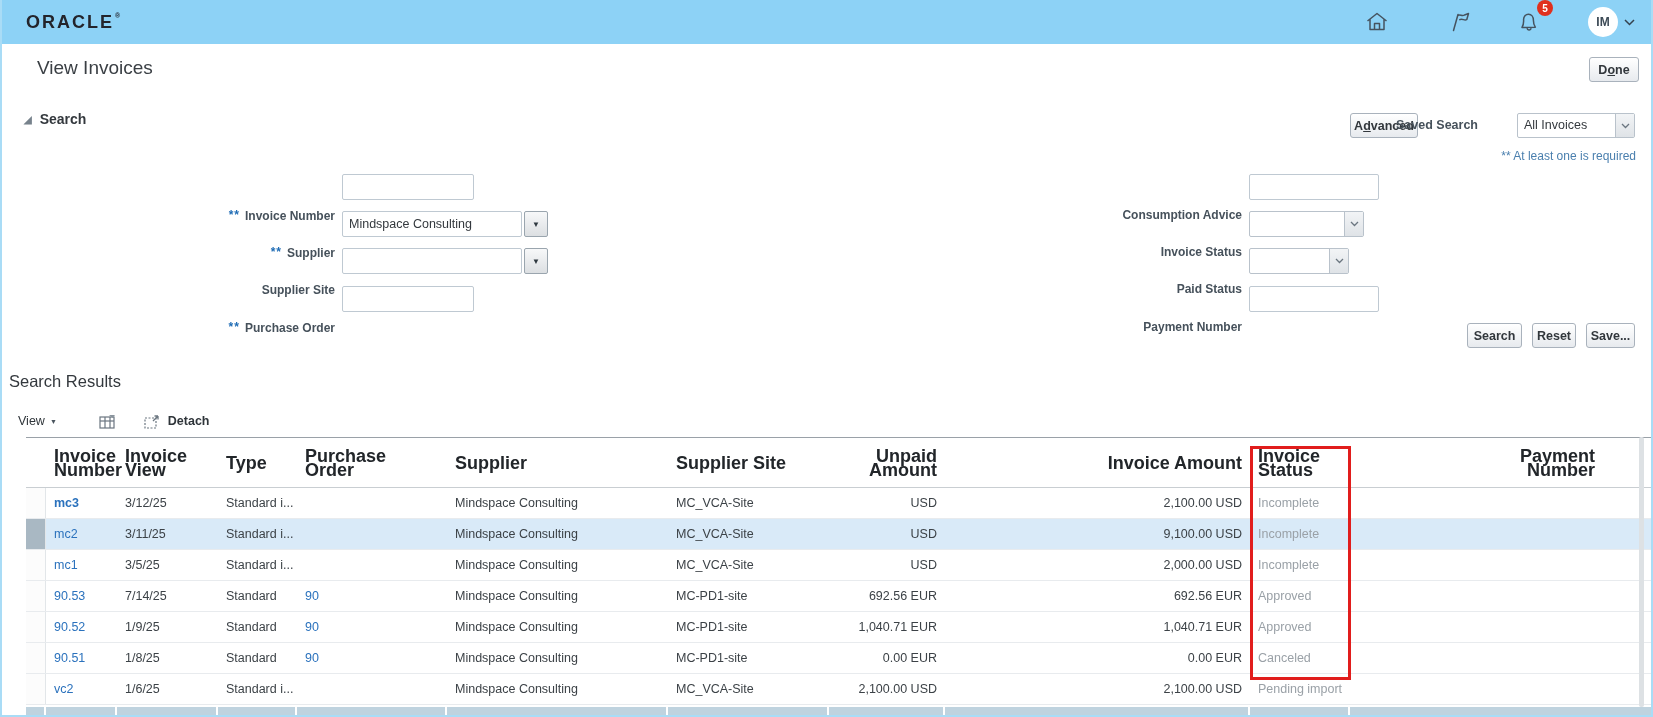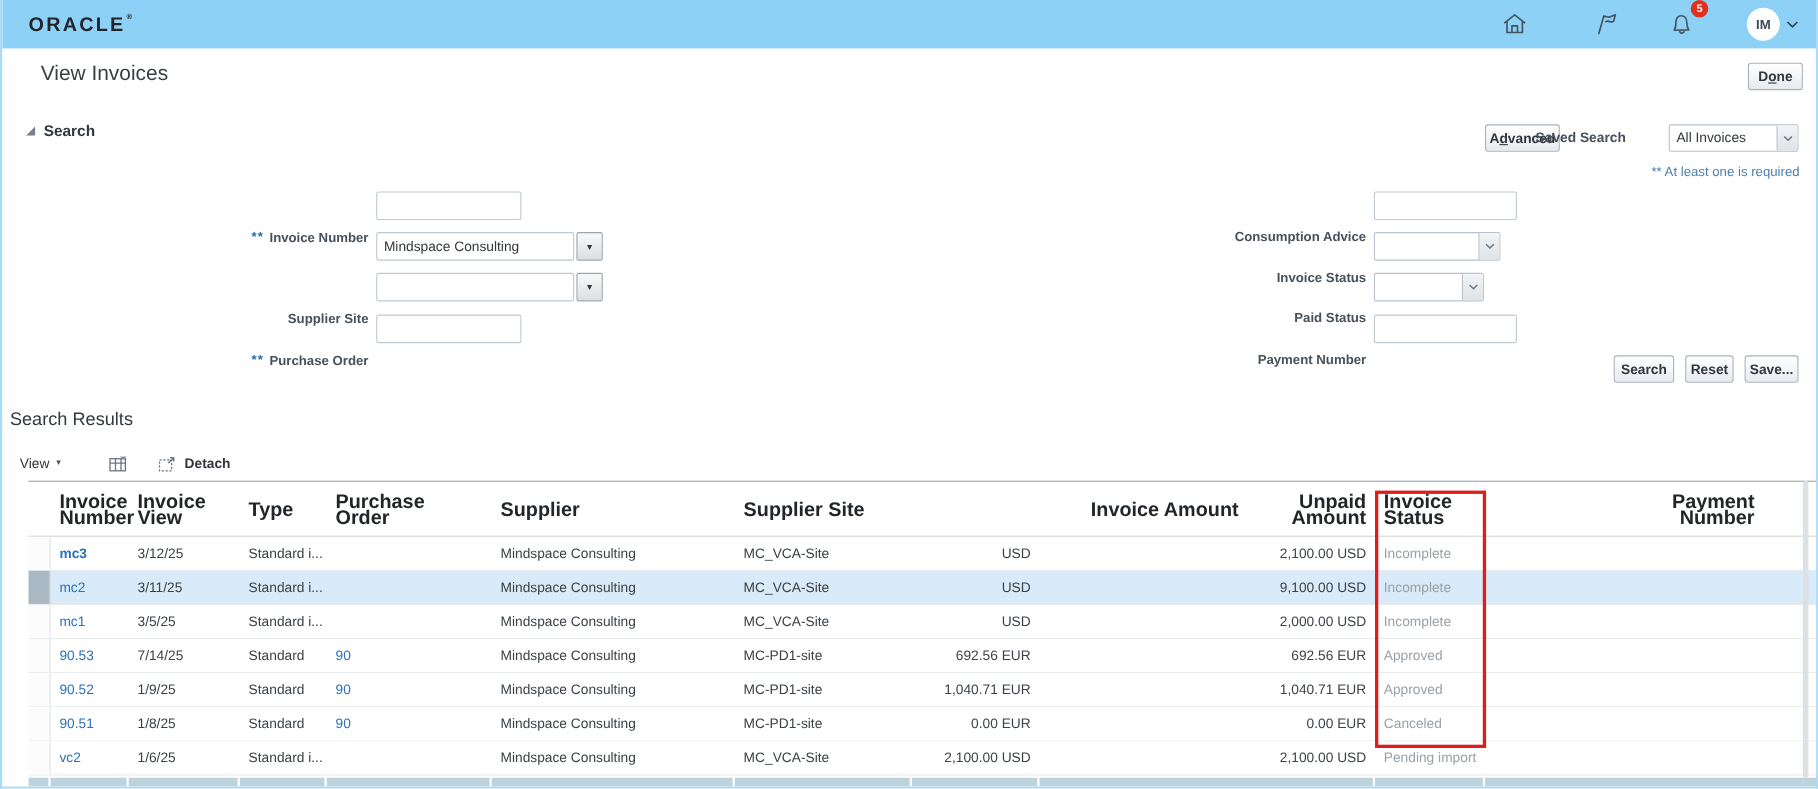--- a/index.html
+++ b/index.html
@@ -147,20 +147,21 @@
       <svg width="9" height="6" viewBox="0 0 9 6">
           <polyline points="1,1 4.5,4.5 8,1" fill="none" stroke="#6b7680" stroke-width="1.3"></polyline>
         </svg>
     </span>
   </div>
   <div class="req-note">** At least one is required</div>
 
   <div class="flabel" style="left:121px;top:174px"><span class="req">**</span><span>Invoice Number</span></div>
   <input class="finput" style="left: 340px; top: 174px; width: 132px;" value="">
 
+  <div class="flabel" style="left:121px;top:211px"><span class="req">**</span><span>Supplier</span></div>
   <div class="combo" style="left:340px;top:211px;width:206px">
     <input value="Mindspace Consulting" style="">
     <button class="combo-btn">
         <span>▼</span>
       </button>
   </div>
 
   <div class="flabel" style="left:121px;top:248px"><span class="req"></span><span>Supplier Site</span></div>
   <div class="combo" style="left:340px;top:248px;width:206px">
     <input value="" style="">
@@ -229,22 +230,22 @@
   <div class="rtable" id="results-table">
       <div class="thead">
         <div class="hcell sel" style="width: 20px;"></div>
         <div class="hcell" style="width: 71px;">Invoice
 Number</div>
         <div class="hcell" style="width: 101px;">Invoice View</div>
         <div class="hcell" style="width: 79px;">Type</div>
         <div class="hcell" style="width: 150px;">Purchase Order</div>
         <div class="hcell" style="width: 221px;">Supplier</div>
         <div class="hcell" style="width: 161px;">Supplier Site</div>
+        <div class="hcell right" style="width: 116px;">Unpaid Amount</div>
         <div class="hcell right" style="width: 305px;">Invoice Amount</div>
-        <div class="hcell right" style="width: 116px;">Unpaid Amount</div>
         <div class="hcell" style="width: 100px;">Invoice Status</div>
         <div class="hcell right" style="width: 305px; padding-right: 60px;">Payment
 Number</div>
       </div>
       <div class="trow">
         <div class="bcell sel" style="width: 20px;"></div>
         <div class="bcell link" style="width: 71px; font-weight: bold;">mc3</div>
         <div class="bcell" style="width: 101px;">3/12/25</div>
         <div class="bcell" style="width: 79px;">Standard i...</div>
         <div class="bcell" style="width: 150px;"></div>

